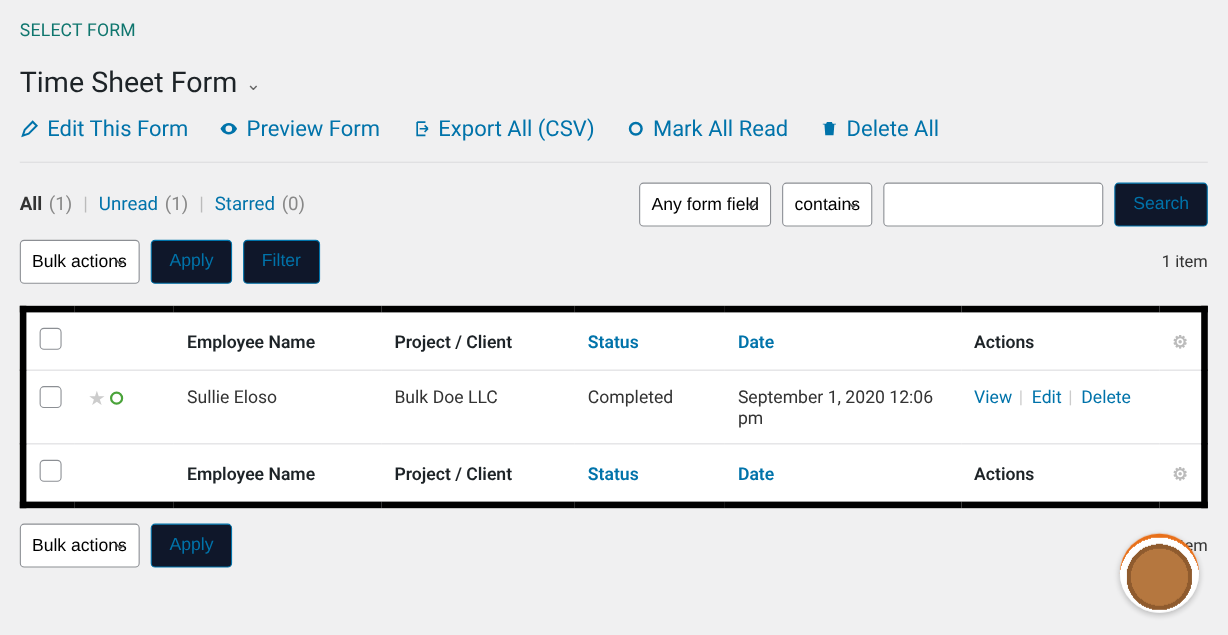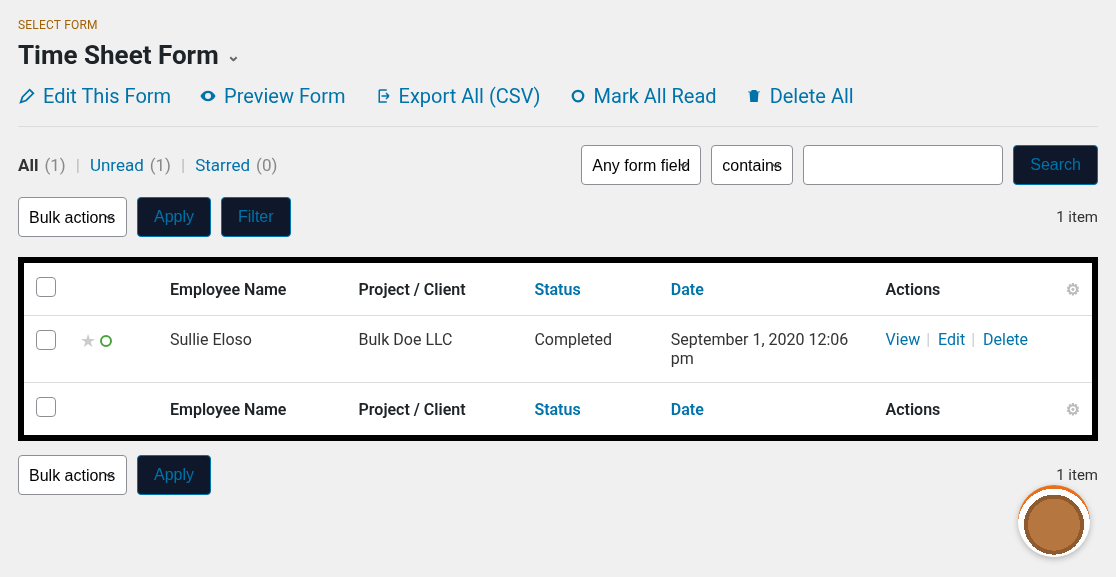--- a/index.html
+++ b/index.html
@@ -5,34 +5,34 @@
     * { box-sizing: border-box; margin: 0; padding: 0; }
     body {
       font-family: -apple-system, BlinkMacSystemFont, "Segoe UI", Roboto, sans-serif;
       background: #f0f0f1;
       padding: 18px;
       color: #1d2327;
       font-size: 16px;
       width: 1116px;
     }
     .select-form-label {
-      font-size: 12px;
-      color: #a16207;
+      font-size: 16px;
+      color: #0f766e;
       letter-spacing: 0.2px;
-      margin-bottom: 8px;
+      margin-bottom: 24px;
     }
     .form-title-row {
       display: flex;
       align-items: center;
       gap: 10px;
       margin-bottom: 14px;
     }
     .form-title {
       font-size: 26px;
-      font-weight: 700;
+      font-weight: 400;
       color: #1d2327;
       display: flex;
       align-items: center;
       gap: 8px;
       cursor: pointer;
     }
     .chevron-down {
       font-size: 16px;
       color: #666;
     }

